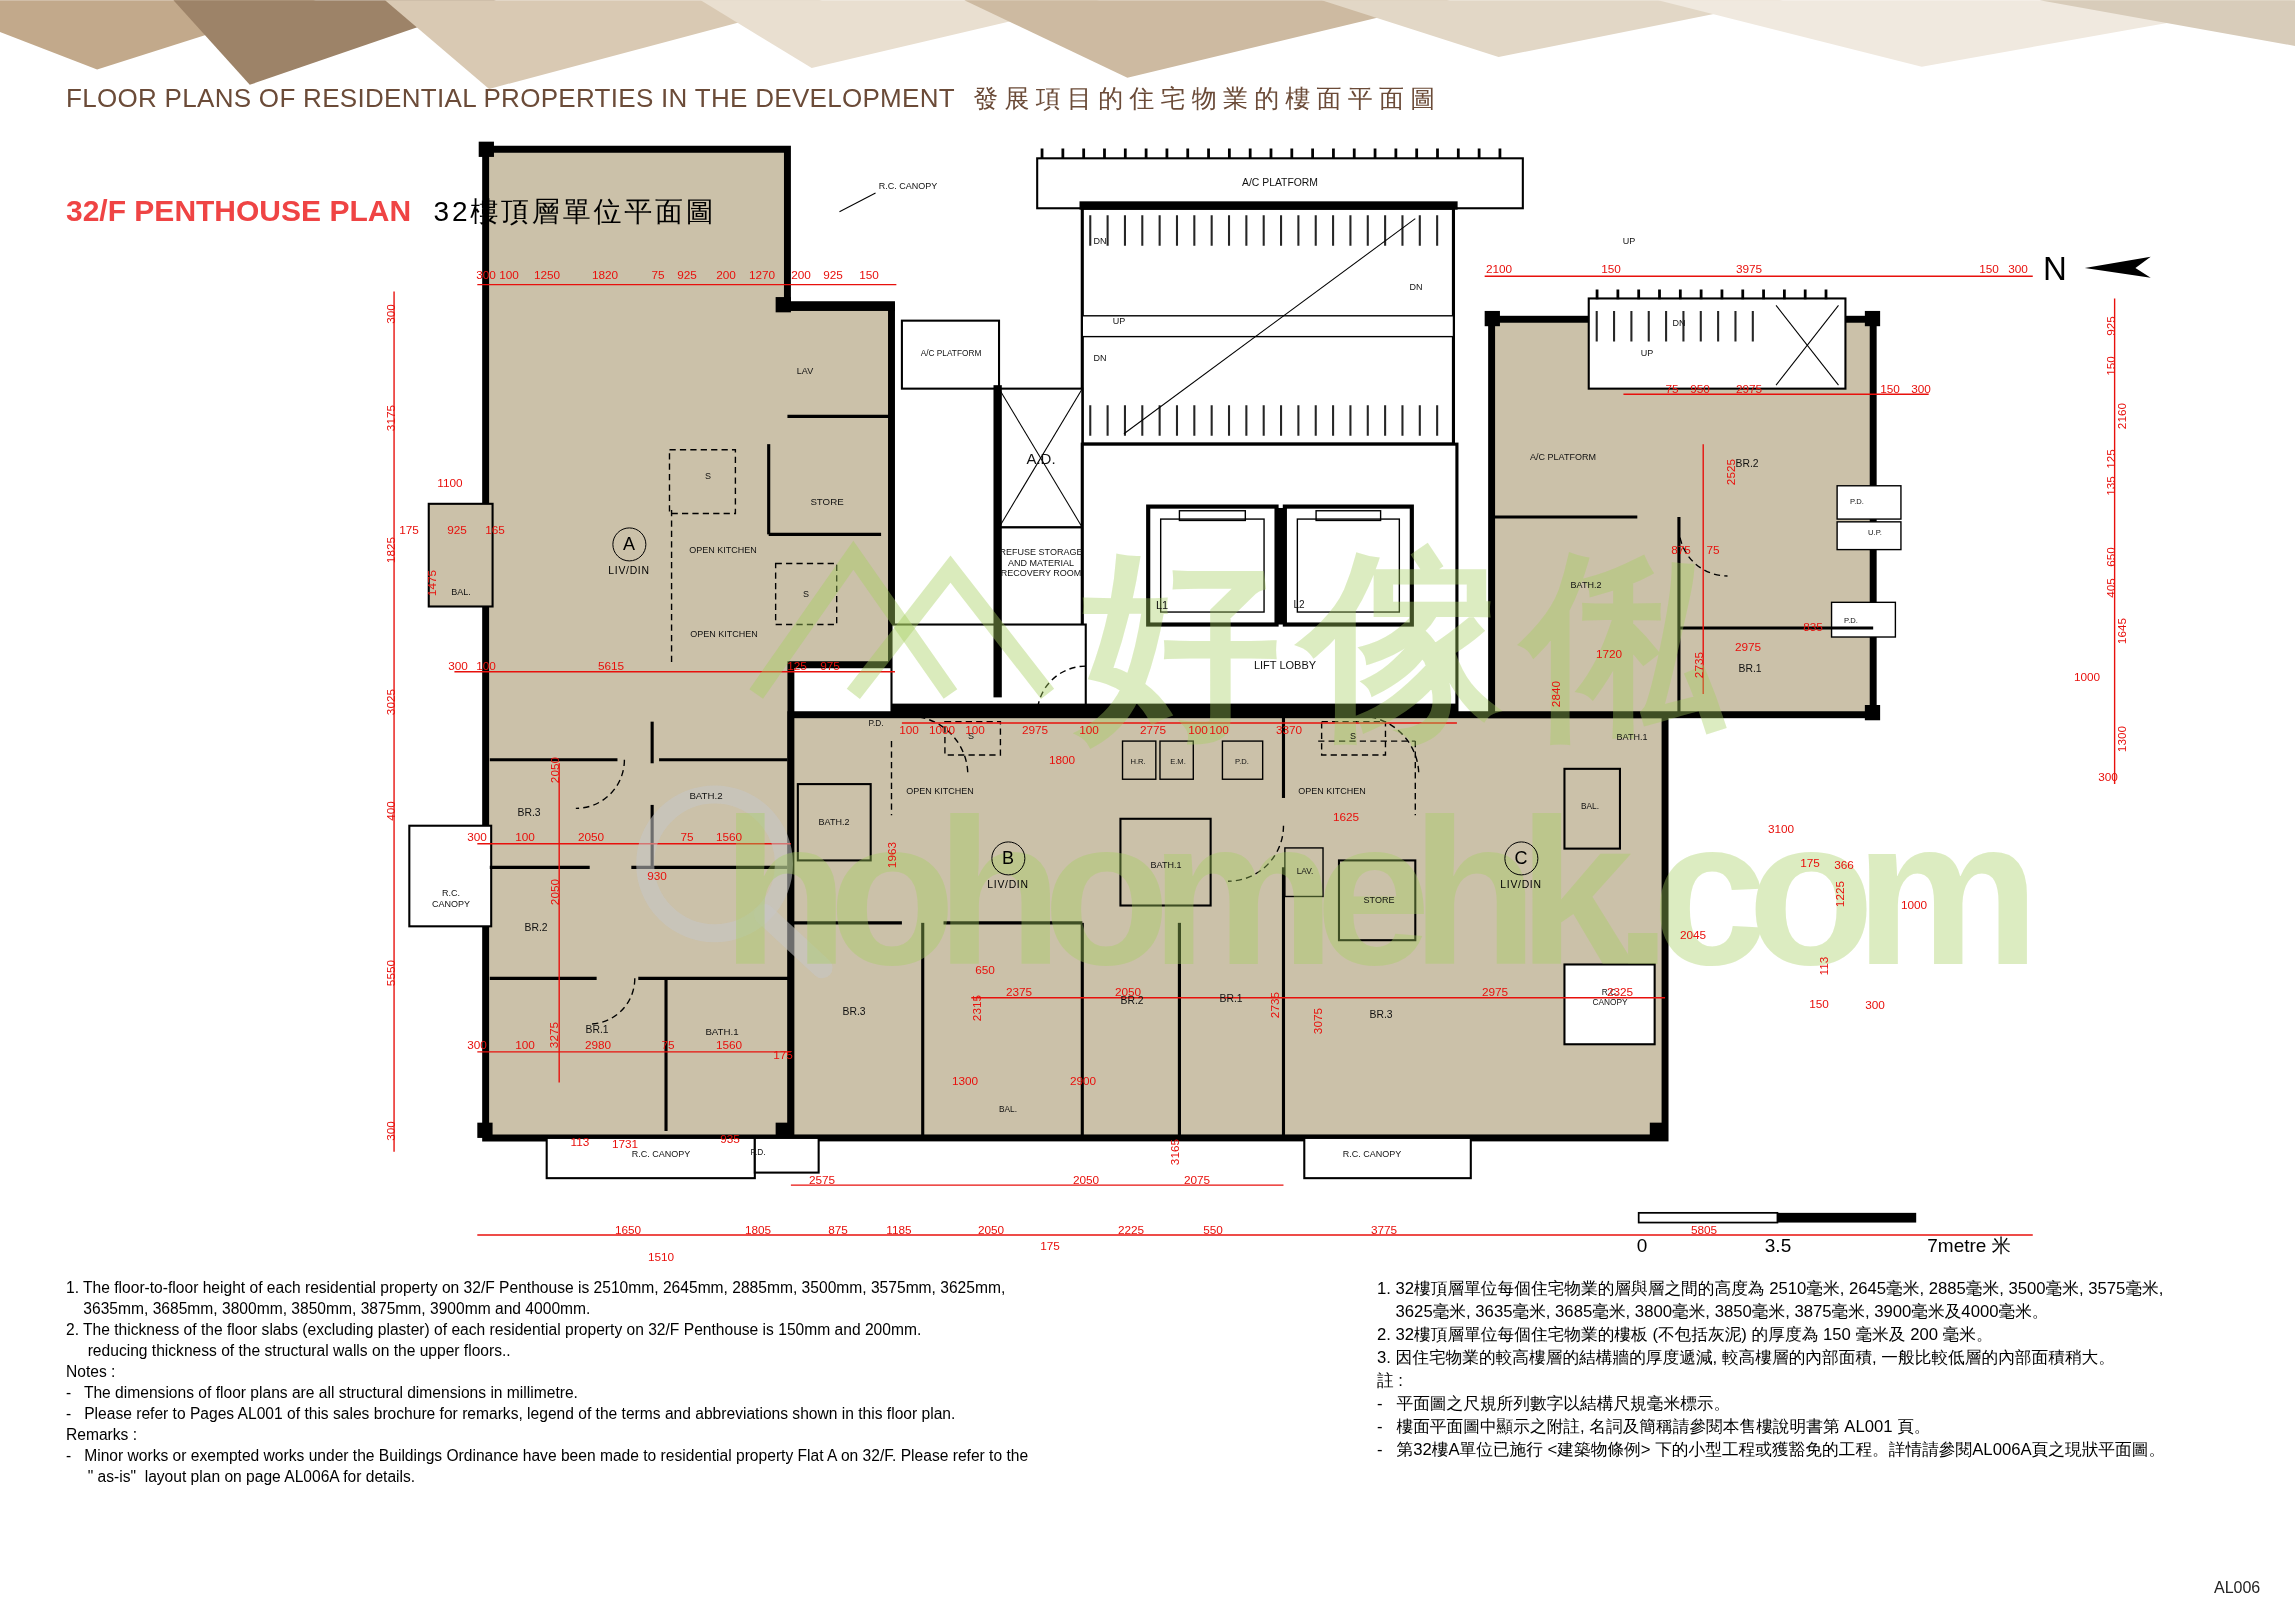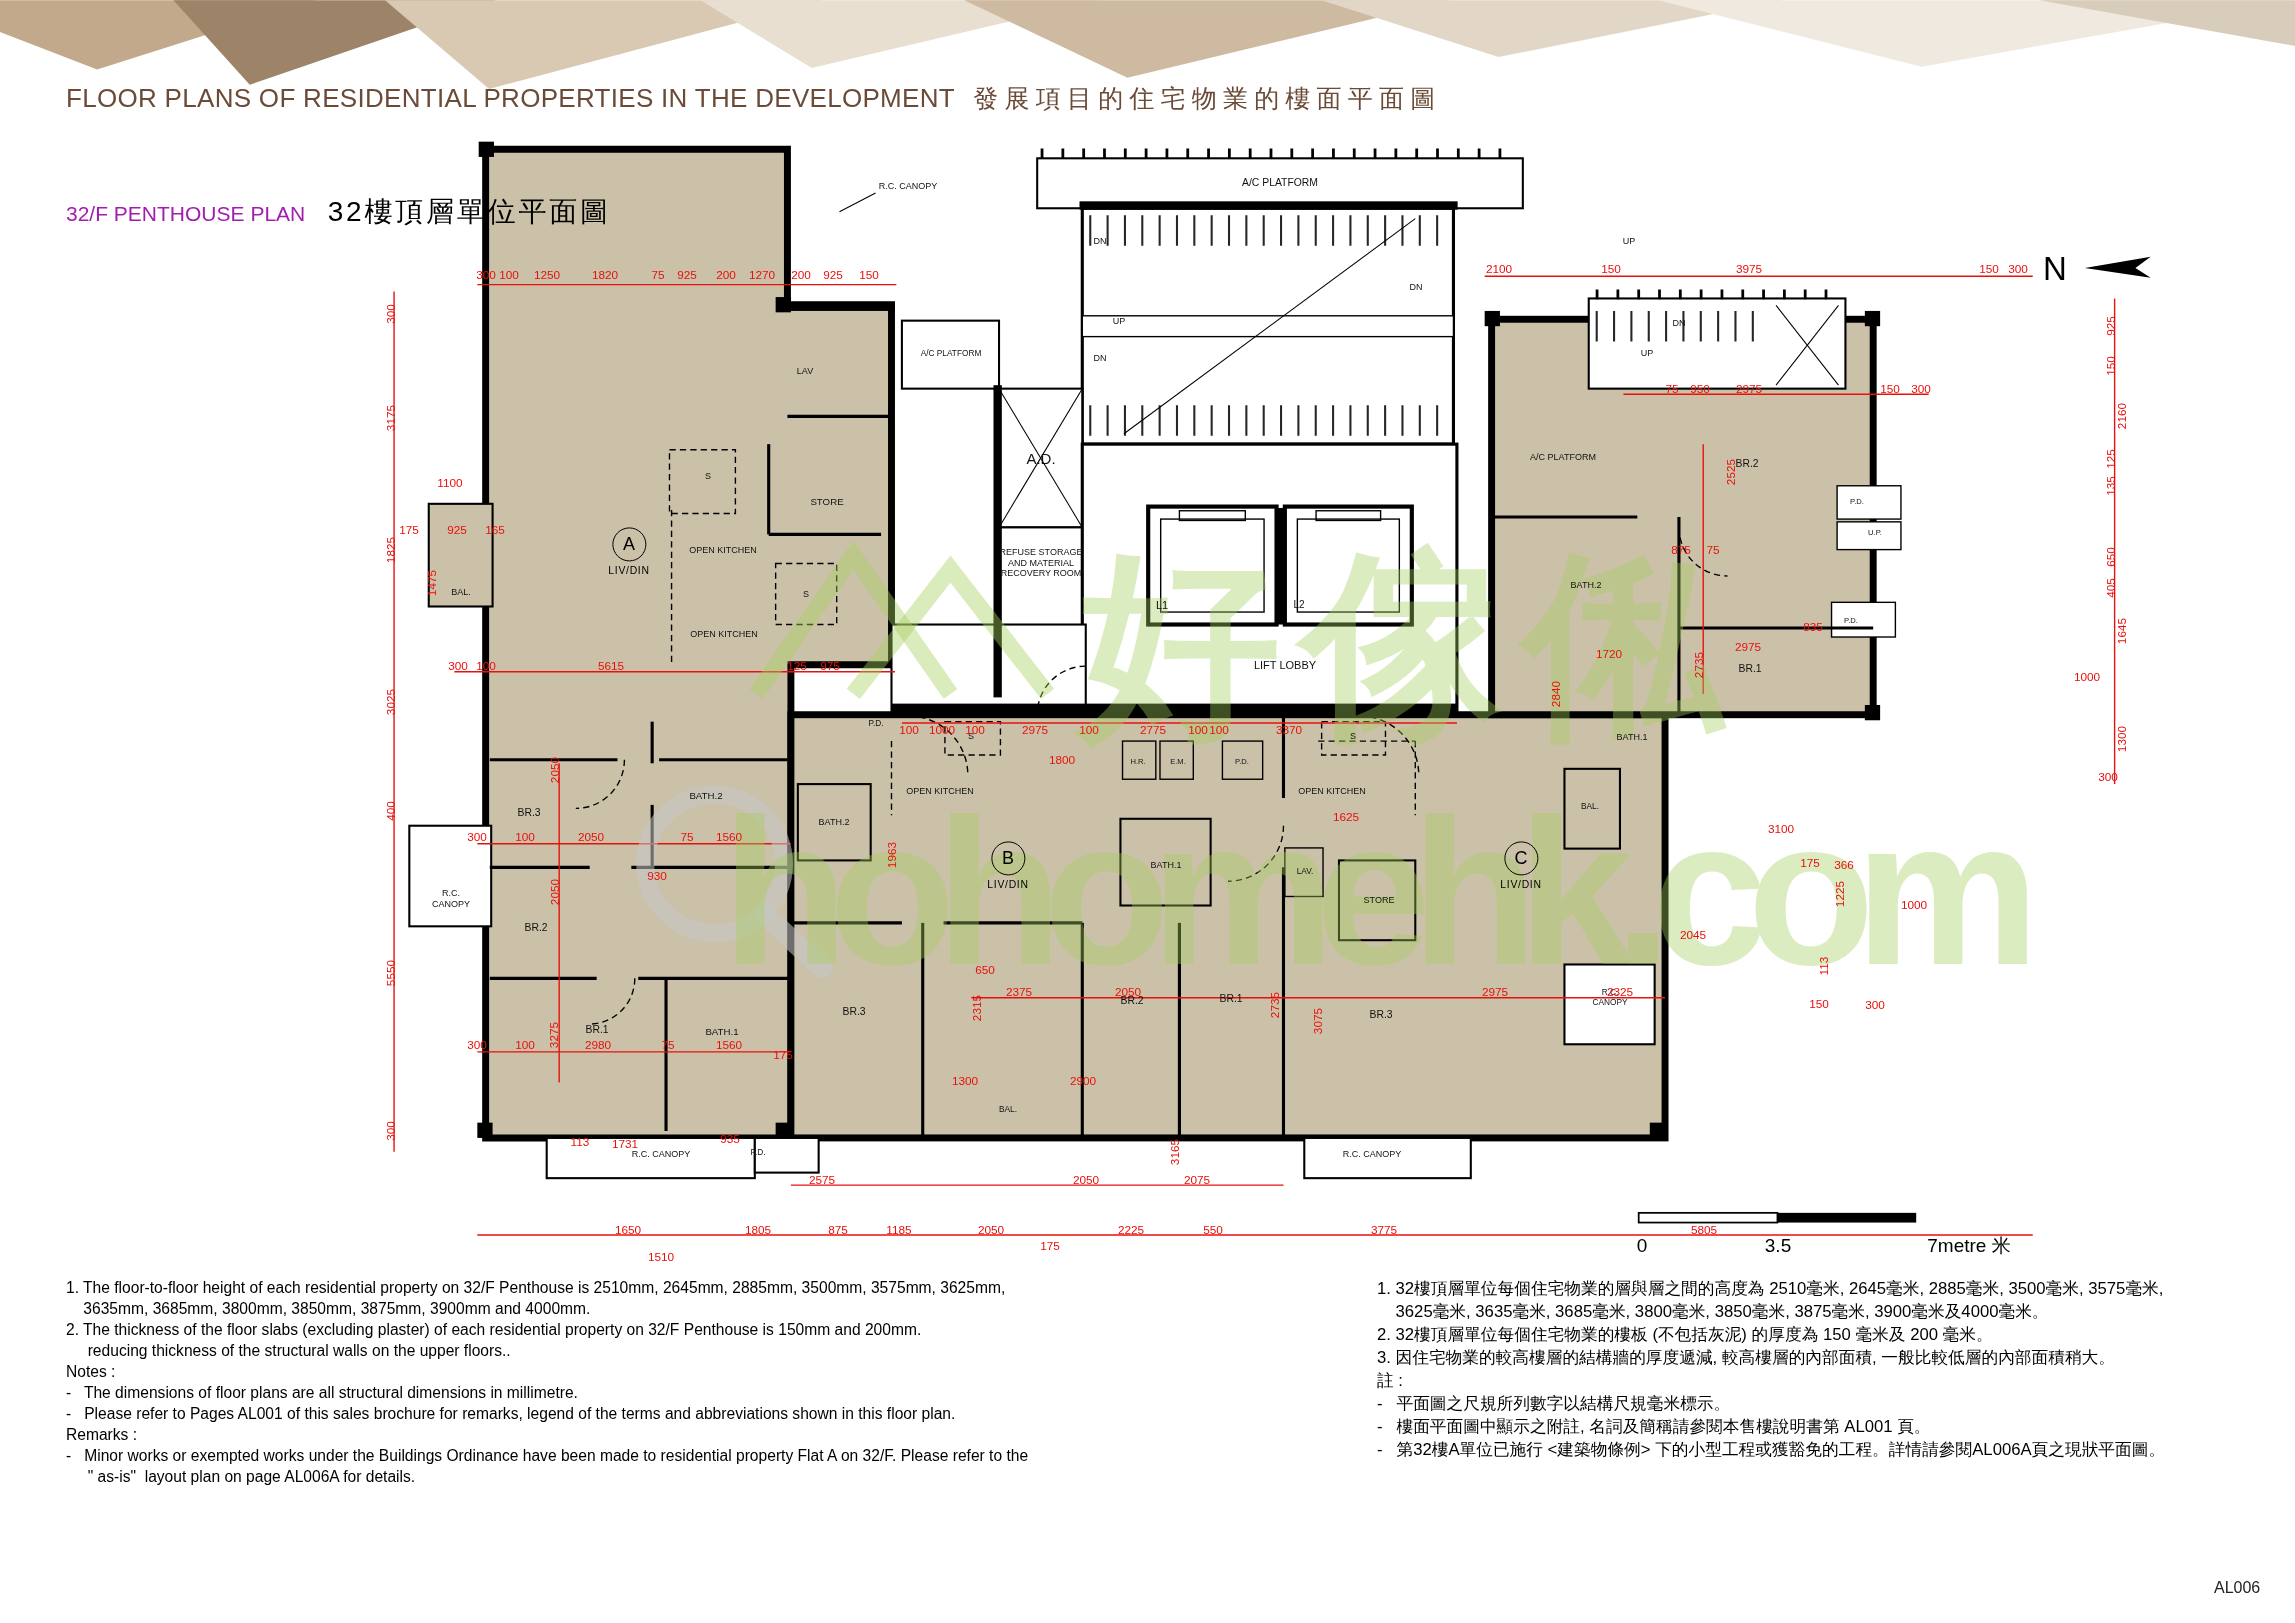--- a/index.html
+++ b/index.html
@@ -25,21 +25,21 @@
   .dash{stroke:#000;stroke-width:2;stroke-dasharray:9 6;fill:none;}
   .red{stroke:var(--red);stroke-width:2;fill:none;}
   .wmt{fill:var(--green);opacity:.38;font-weight:bold;}
   .wms{stroke:var(--green);stroke-width:24;fill:none;opacity:.42;}
   .mag{stroke:#c6c6c6;fill:none;opacity:.55;}
   
   .hdr{position:absolute;left:66px;top:82px;white-space:nowrap;}
   .hdr .en{font-size:26px;color:var(--brown);letter-spacing:0.3px;}
   .hdr .zh{font-size:25px;color:var(--brown);letter-spacing:6.2px;margin-left:15.3px;}
   .sub{position:absolute;left:66px;top:193px;white-space:nowrap;}
-  .sub .en{font-size:21px;color:#a21caf;}
+  .sub .en{font-size:30px;color:#ef4444;font-weight:bold;}
   .sub .zh{font-size:28px;color:#000;letter-spacing:2.8px;margin-left:19.4px;}
   .plan-label{position:absolute;transform:translate(-50%,-50%);white-space:pre;
       text-align:center;line-height:1.18;color:#111;}
   .dim{position:absolute;transform:translate(-50%,-50%);color:var(--red);
       font-size:11.8px;white-space:nowrap;}
   .dim.rot{transform:translate(-50%,-50%) rotate(-90deg);}
   .unit{position:absolute;transform:translate(-50%,-50%);text-align:center;}
   .unit .circ{width:32px;height:32px;border:1.7px solid #000;border-radius:50%;
       display:flex;align-items:center;justify-content:center;font-size:18px;margin:0 auto;}
   .unit .sub2{font-size:10.4px;margin-top:4.2px;letter-spacing:0.7px;}

